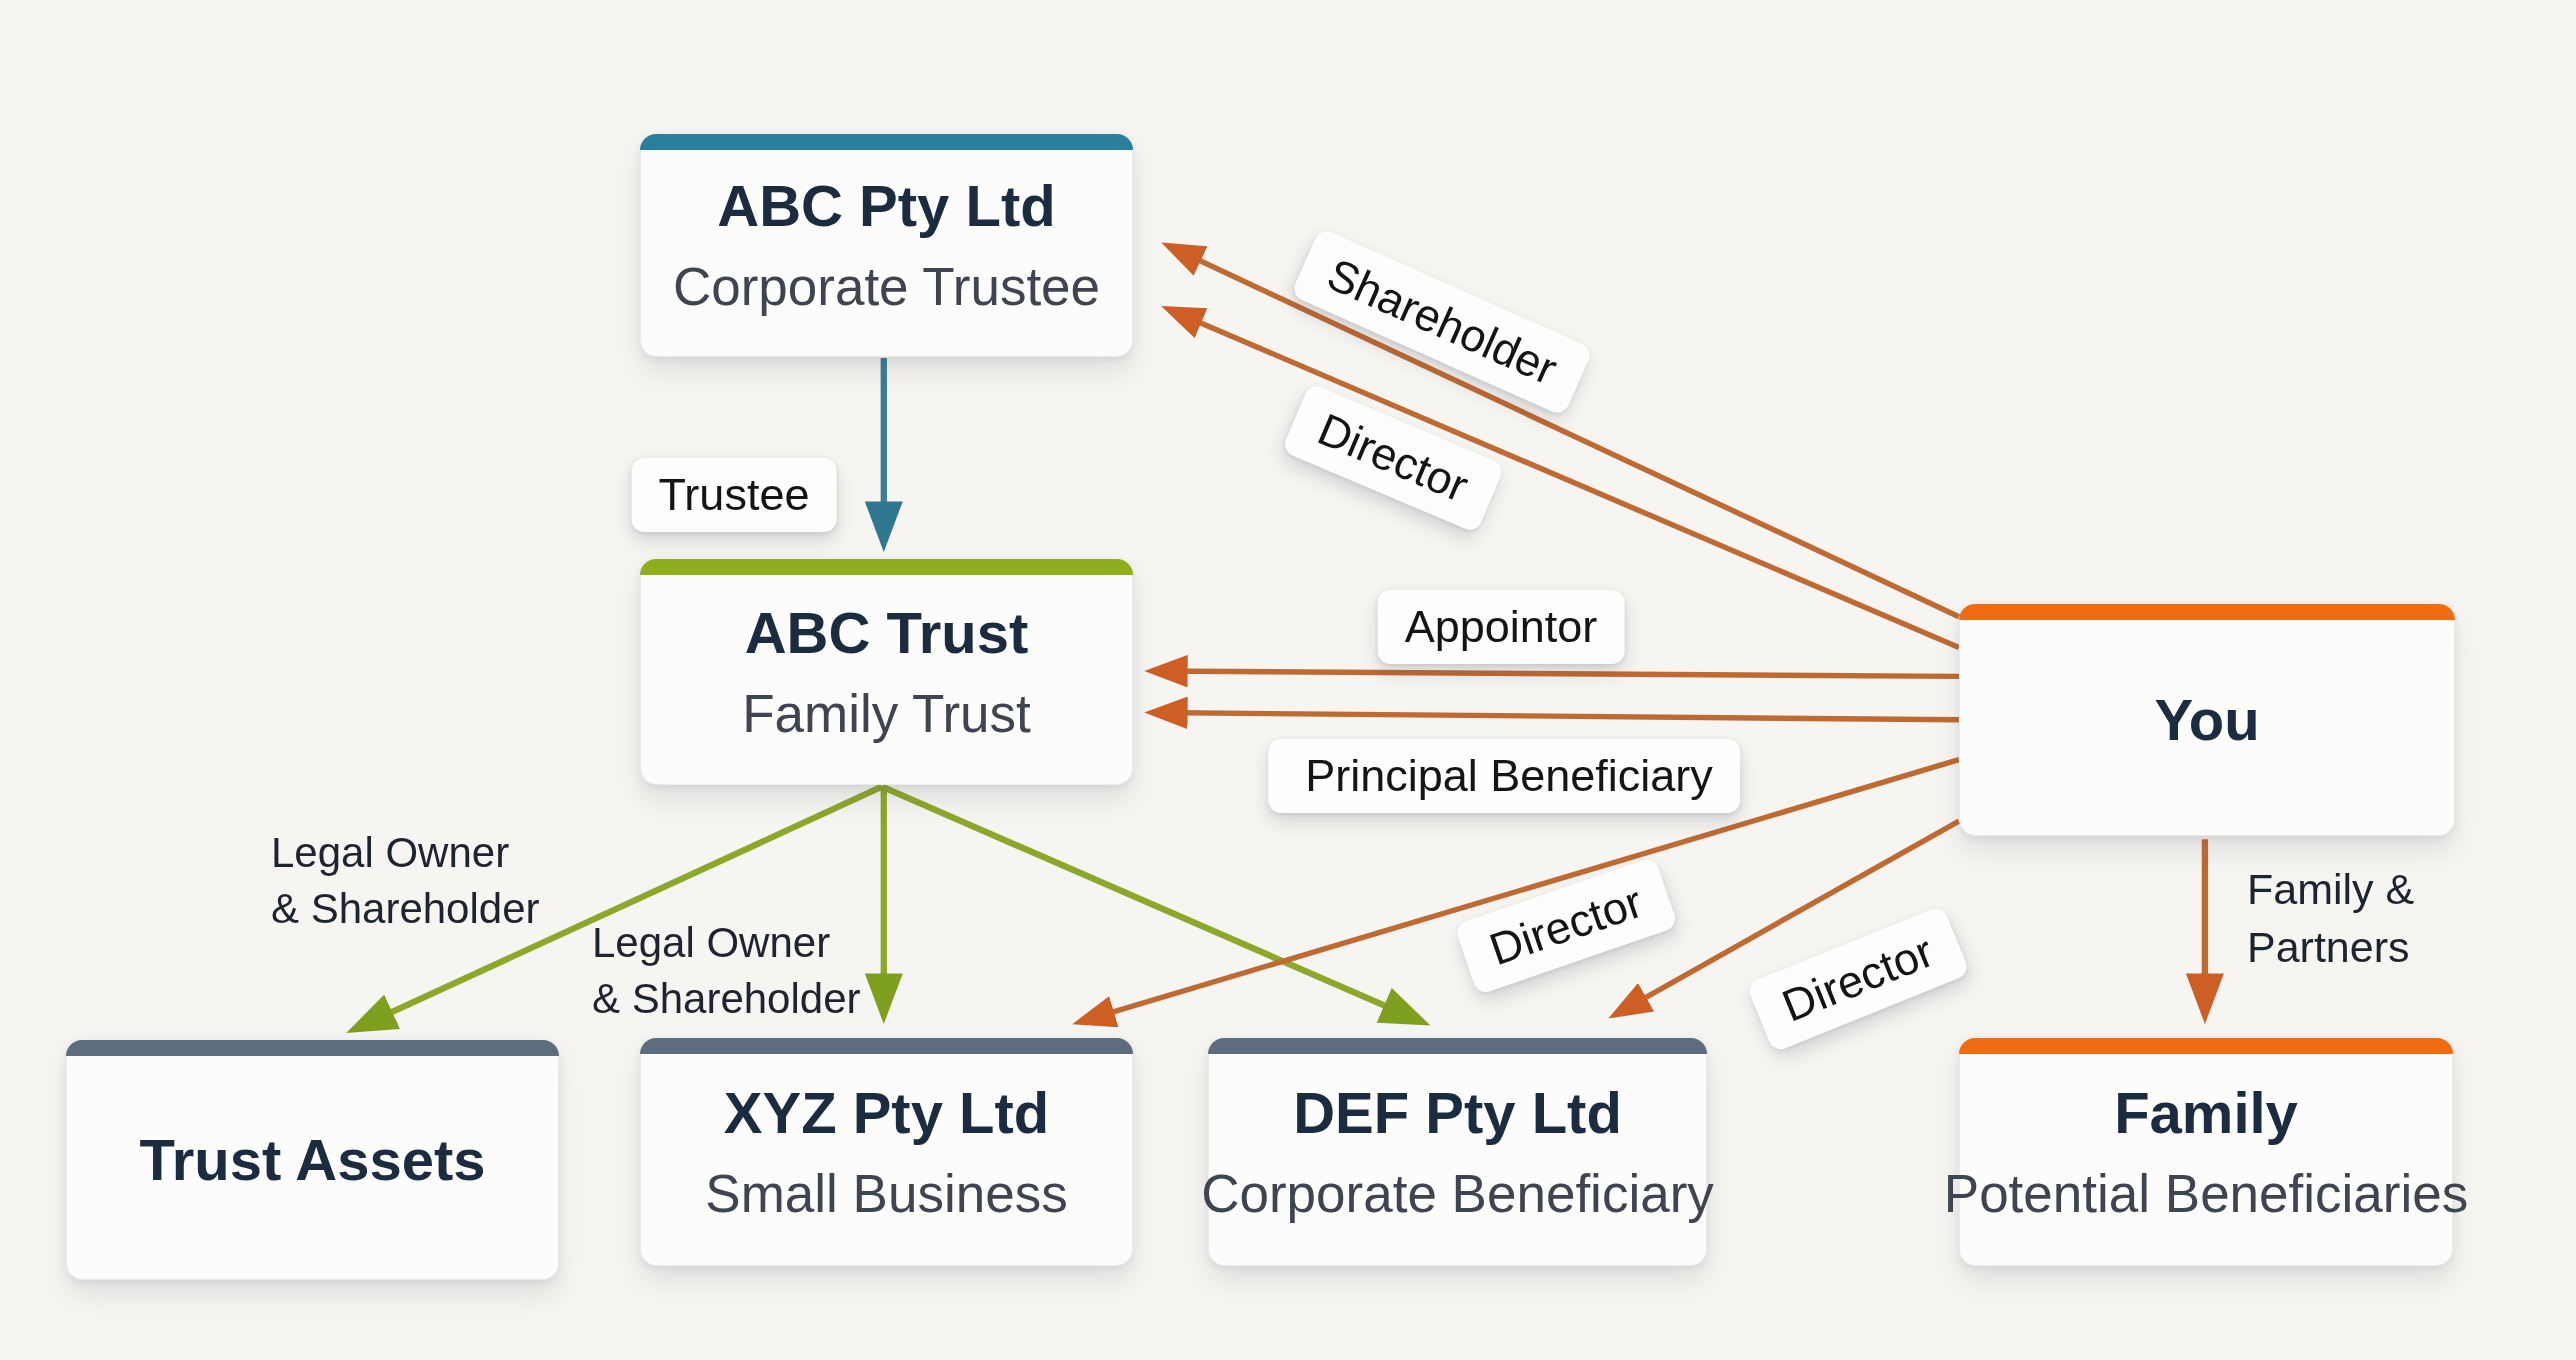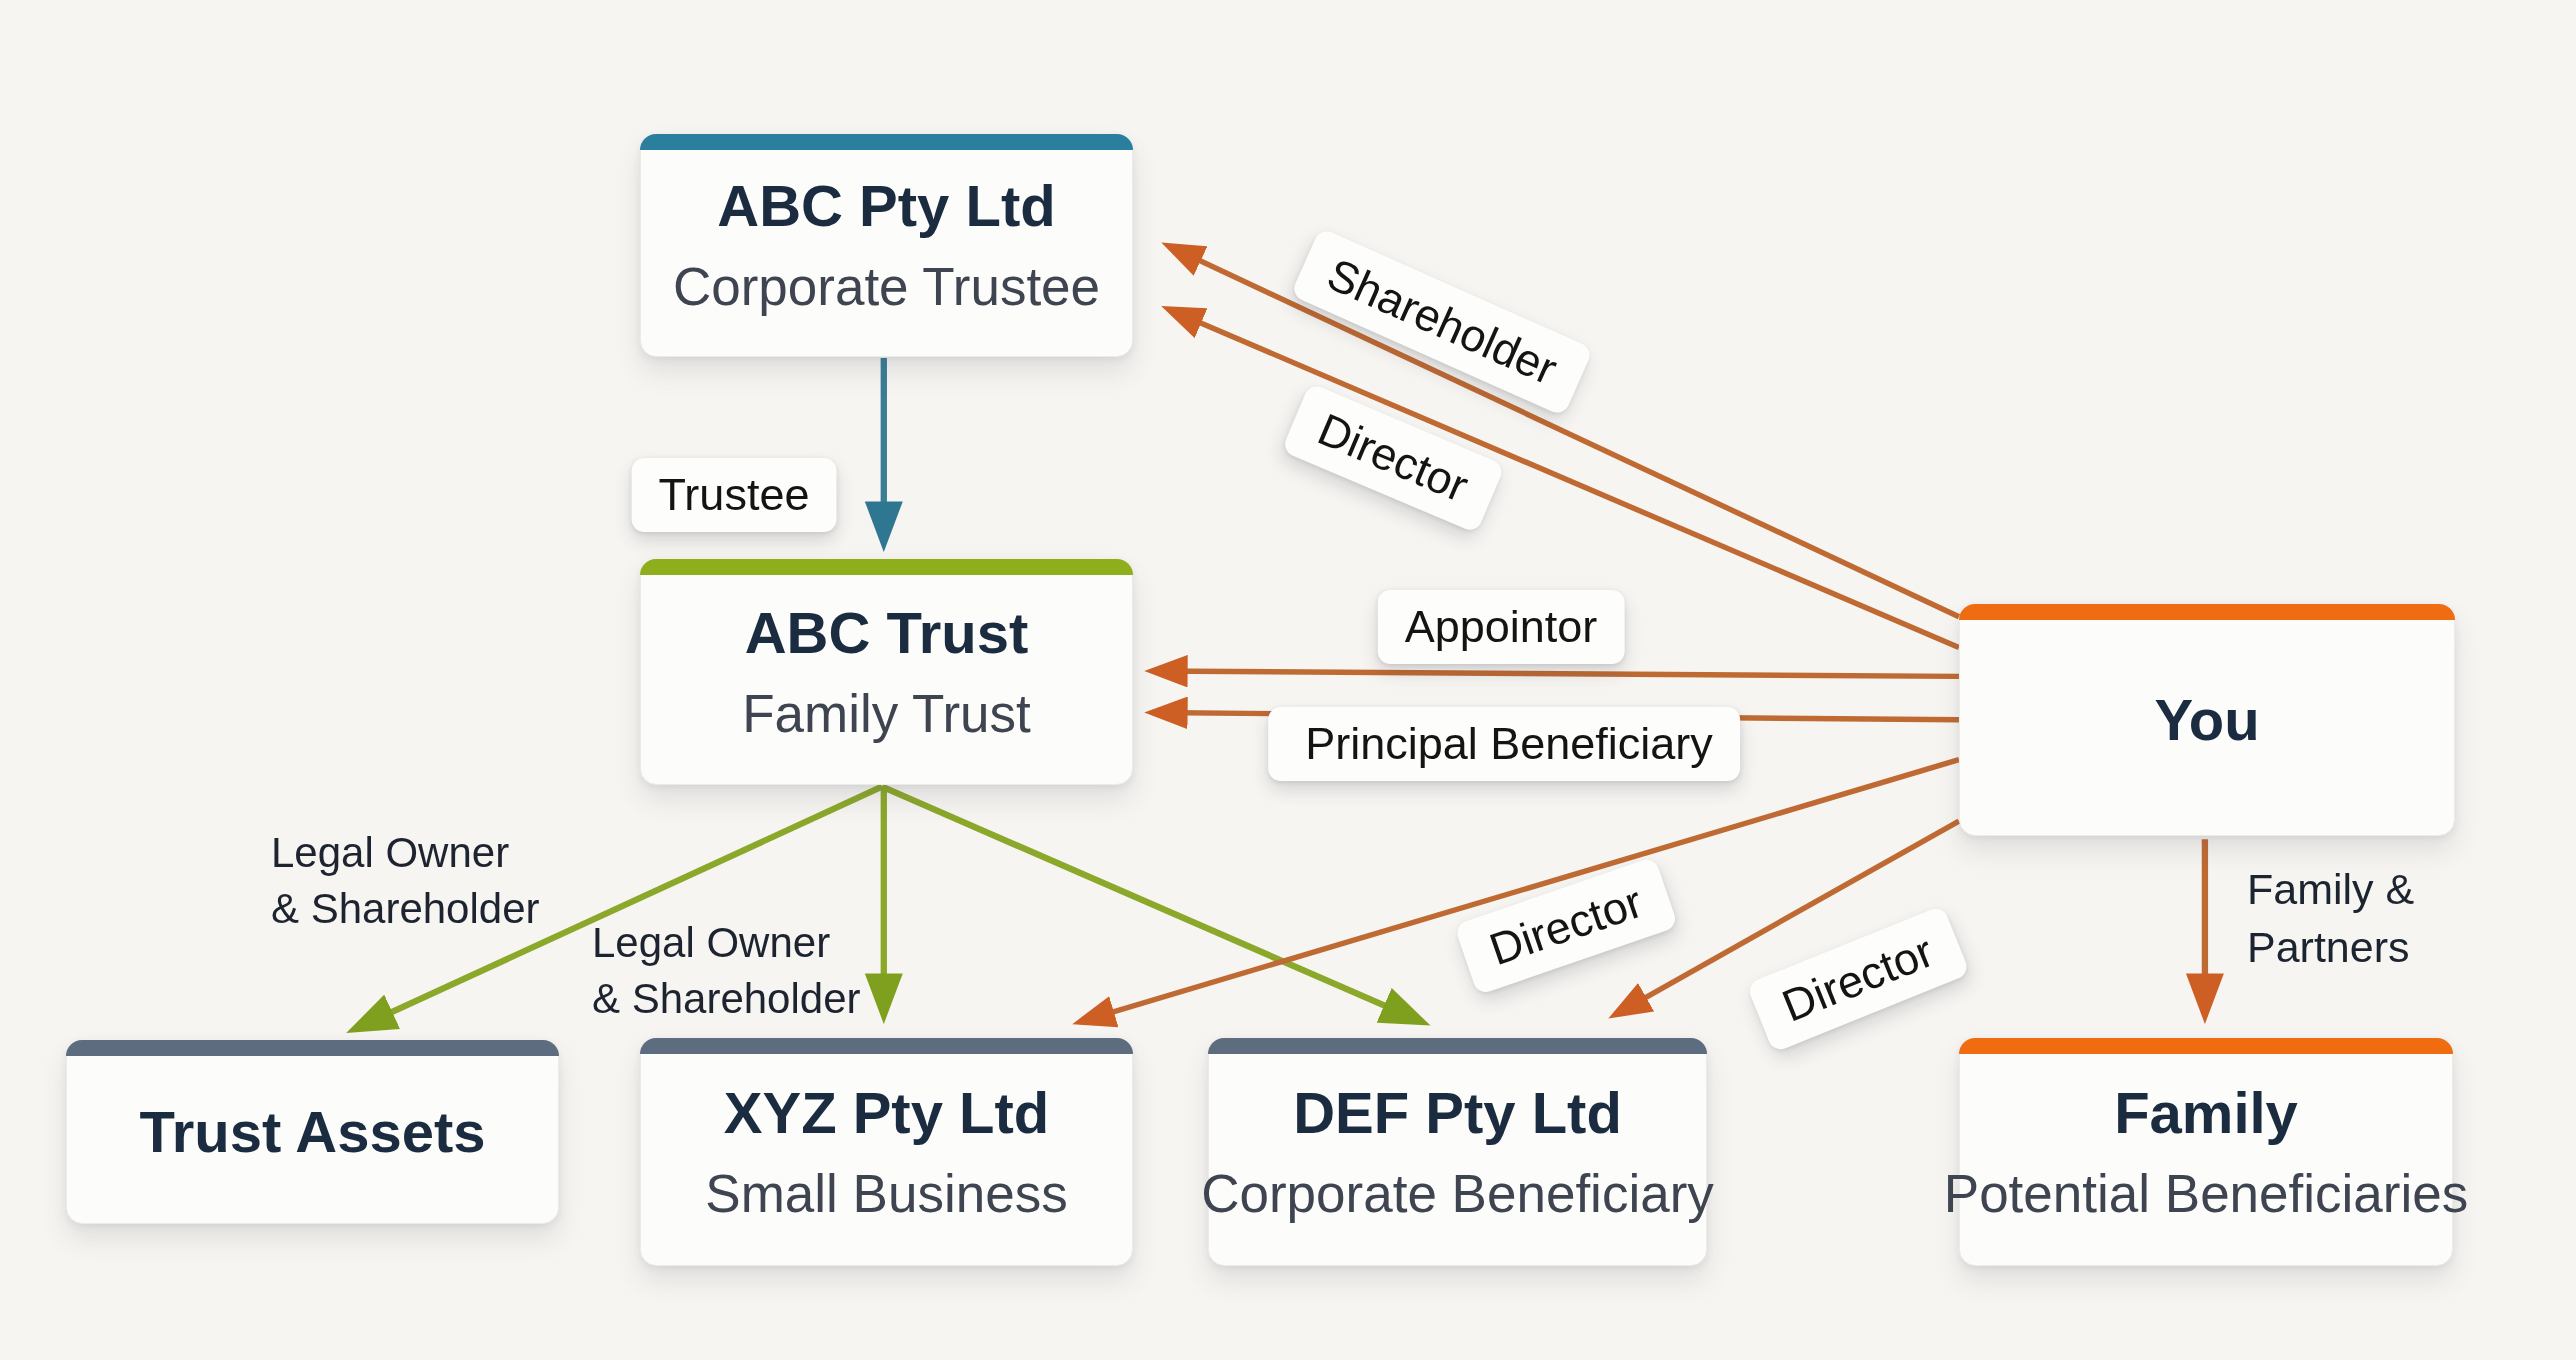--- a/index.html
+++ b/index.html
@@ -88,21 +88,21 @@
     <line x1="2166" y1="840" x2="1194" y2="1130" stroke="#bf6a33" stroke-width="6" marker-end="url(#mOrange)"></line>
     <line x1="2166" y1="908" x2="1786" y2="1122" stroke="#bf6a33" stroke-width="6" marker-end="url(#mOrange)"></line>
 
     <line x1="2438" y1="928" x2="2438" y2="1122" stroke="#bf6a33" stroke-width="7" marker-end="url(#mOrange)"></line>
   </svg>
 
   <div class="pill" style="left:734px;top:463px;margin-top:32px;">Trustee</div>
   <div class="pill" style="left:1442px;top:322px;--r:24deg;">Shareholder</div>
   <div class="pill" style="left:1393px;top:458px;--r:23deg;">Director</div>
   <div class="pill" style="left:1501px;top:627px;text-align:center;">Appointor</div>
-  <div class="pill" style="left:1504px;top:744px;padding-left:37px;">Principal Beneficiary</div>
+  <div class="pill" style="left:1504px;top:776px;padding-left:37px;">Principal Beneficiary</div>
   <div class="pill" style="left:1566px;top:926px;--r:-19deg;">Director</div>
   <div class="pill" style="left:1858px;top:979px;--r:-22deg;">Director</div>
 
   <div class="plain" style="left:271px;top:825px;">Legal Owner
 &amp; Shareholder</div>
   <div class="plain" style="left:592px;top:915px;">Legal Owner
 &amp; Shareholder</div>
   <div class="plain fp" style="left:2227px;top:861px;margin-left:20px;">Family &amp;
 Partners</div>
 
@@ -116,21 +116,21 @@
     <div class="bar green"></div>
     <div class="title">ABC Trust</div>
     <div class="subtitle">Family Trust</div>
   </div>
 
   <div class="node" style="left:1959px;top:604px;width:496px;height:232px;">
     <div class="bar orange"></div>
     <div class="title">You</div>
   </div>
 
-  <div class="node" style="left:66px;top:1040px;width:493px;height:184px;justify-content:center;">
+  <div class="node" style="left:66px;top:1040px;width:493px;height:240px;justify-content:center;">
     <div class="bar slate"></div>
     <div class="title">Trust Assets</div>
   </div>
 
   <div class="node" style="left:640px;top:1038px;width:493px;height:228px;">
     <div class="bar slate"></div>
     <div class="title">XYZ Pty Ltd</div>
     <div class="subtitle">Small Business</div>
   </div>
 

